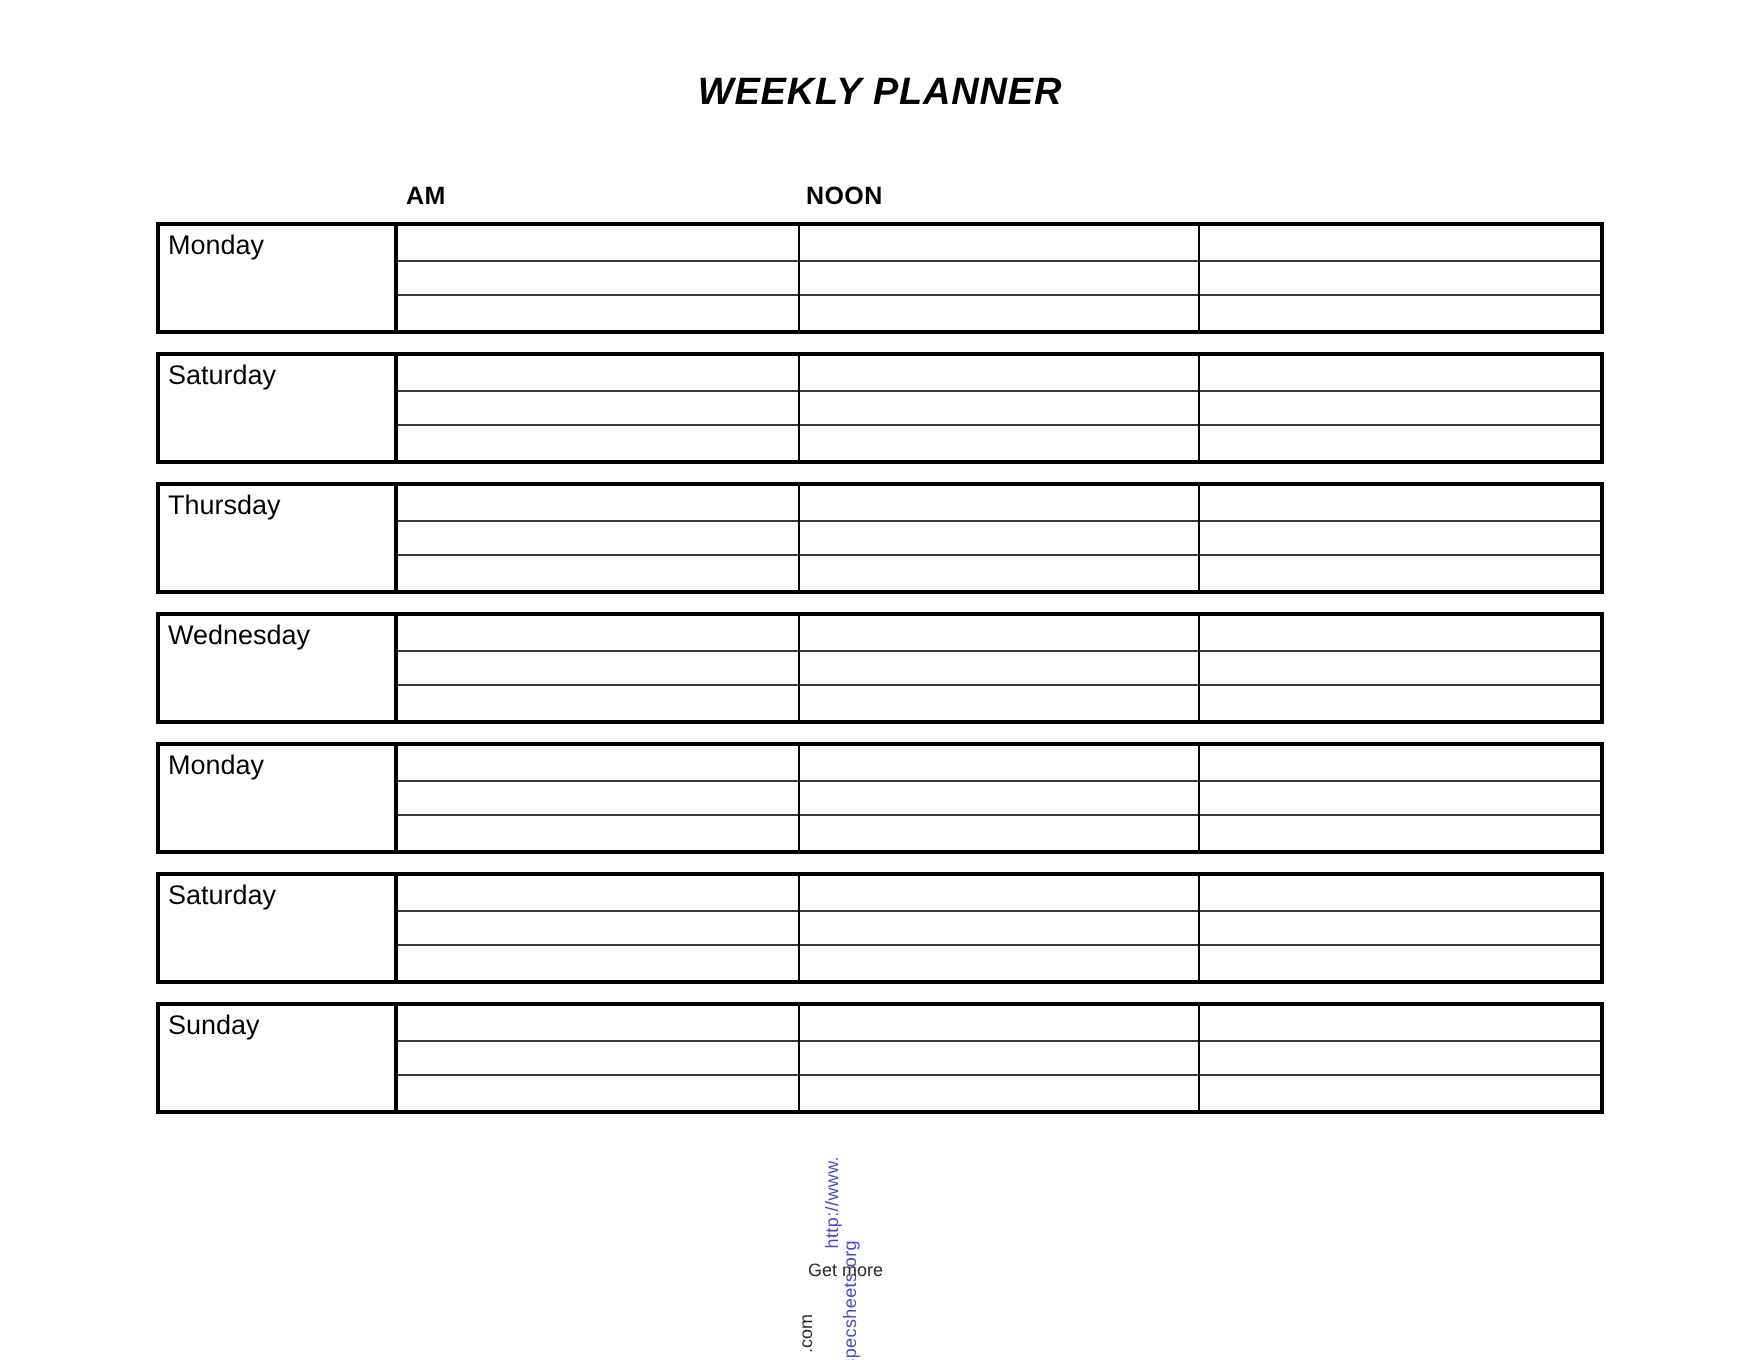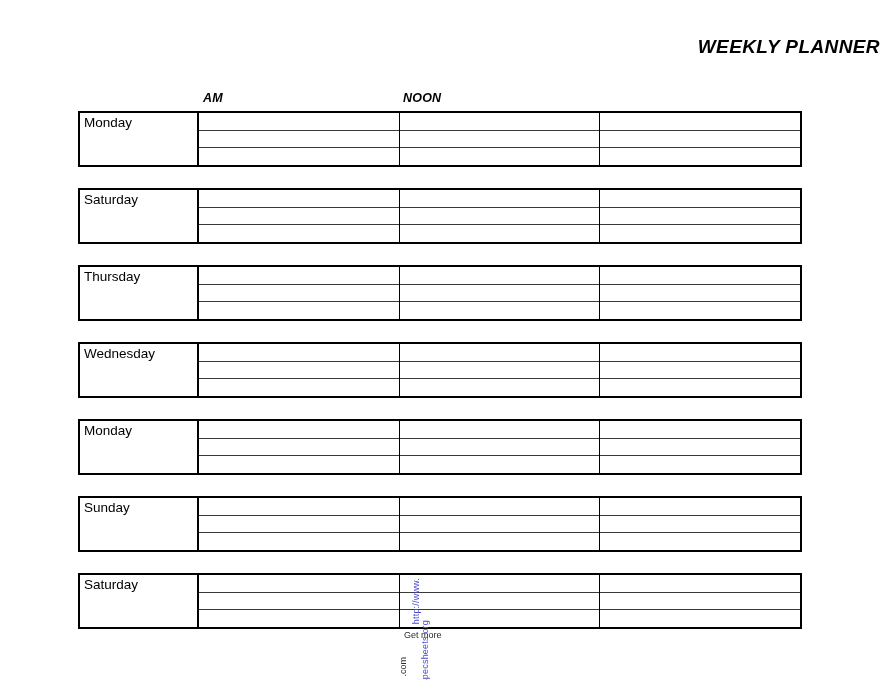--- a/index.html
+++ b/index.html
@@ -22,21 +22,21 @@
     width: 880px;
     height: 680px;
   }
 
   
   .title {
     position: absolute;
     left: 0;
     top: 36px;
     width: 880px;
-    text-align: right;
+    text-align: center;
     font-size: 19px;
     font-weight: bold;
     font-style: italic;
     letter-spacing: 0.4px;
   }
 
   
   .week-wrap {
     position: absolute;
     left: 78px;
@@ -69,41 +69,40 @@
     width: 880px;
     height: 16px;
   }
   .col-header {
     position: absolute;
     top: 0;
     font-size: 12.5px;
     font-weight: bold;
     letter-spacing: 0.2px;
     white-space: nowrap;
-    font-style: italic;
   }
   .ch-am   { left: 203px; }
   .ch-noon { left: 403px; }
   .ch-pm   { left: 603px; margin-top: 36px; }
 
   
   .grid {
     position: absolute;
     left: 78px;
     top: 111px;
     width: 724px;
   }
 
   .day-block {
     position: relative;
     width: 724px;
     height: 56px;
     box-sizing: border-box;
     border: 2.5px solid #000000;
-    margin-bottom: 21px;
+    margin-bottom: 9px;
     background: #ffffff;
   }
 
   .day-name-cell {
     position: absolute;
     left: 0;
     top: 0;
     width: 119px;
     height: 100%;
     box-sizing: border-box;
@@ -316,44 +315,44 @@
         <div class="slot-col">
           <div class="slot-line"></div>
           <div class="slot-line"></div>
           <div class="slot-line"></div>
         </div>
       </div>
     </div>
 
     <div class="day-block">
       <div class="day-name-cell">
+        <div class="day-name">Saturday</div>
+      </div>
+      <div class="slots">
+        <div class="slot-col">
+          <div class="slot-line"></div>
+          <div class="slot-line"></div>
+          <div class="slot-line"></div>
+        </div>
+        <div class="slot-col">
+          <div class="slot-line"></div>
+          <div class="slot-line"></div>
+          <div class="slot-line"></div>
+        </div>
+        <div class="slot-col">
+          <div class="slot-line"></div>
+          <div class="slot-line"></div>
+          <div class="slot-line"></div>
+        </div>
+      </div>
+    </div>
+
+    <div class="day-block">
+      <div class="day-name-cell">
         <div class="day-name">Sunday</div>
-      </div>
-      <div class="slots">
-        <div class="slot-col">
-          <div class="slot-line"></div>
-          <div class="slot-line"></div>
-          <div class="slot-line"></div>
-        </div>
-        <div class="slot-col">
-          <div class="slot-line"></div>
-          <div class="slot-line"></div>
-          <div class="slot-line"></div>
-        </div>
-        <div class="slot-col">
-          <div class="slot-line"></div>
-          <div class="slot-line"></div>
-          <div class="slot-line"></div>
-        </div>
-      </div>
-    </div>
-
-    <div class="day-block">
-      <div class="day-name-cell">
-        <div class="day-name">Saturday</div>
       </div>
       <div class="slots">
         <div class="slot-col">
           <div class="slot-line"></div>
           <div class="slot-line"></div>
           <div class="slot-line"></div>
         </div>
         <div class="slot-col">
           <div class="slot-line"></div>
           <div class="slot-line"></div>

